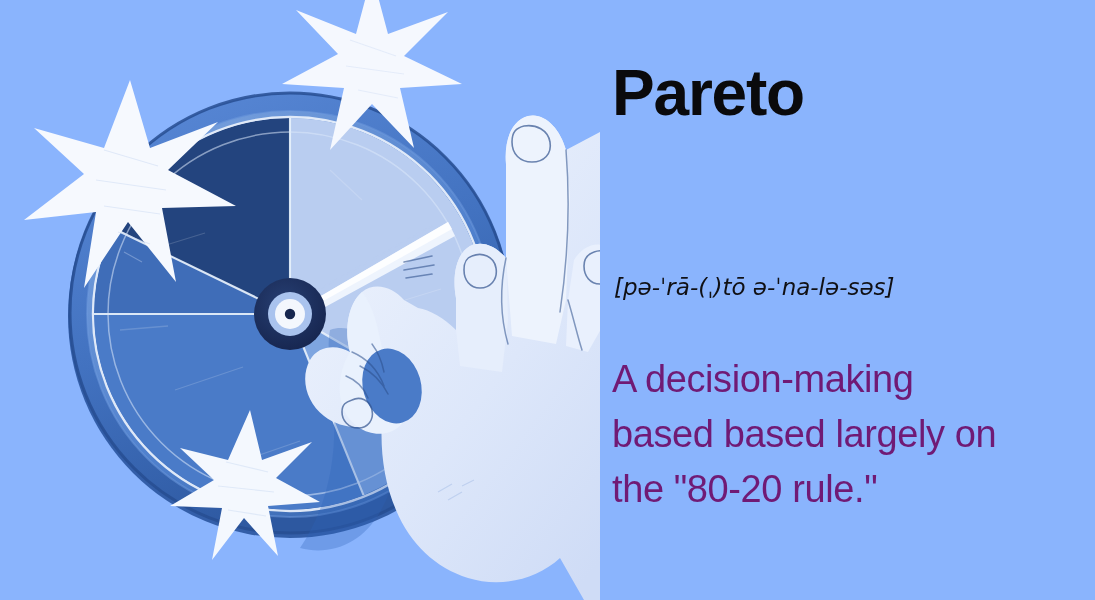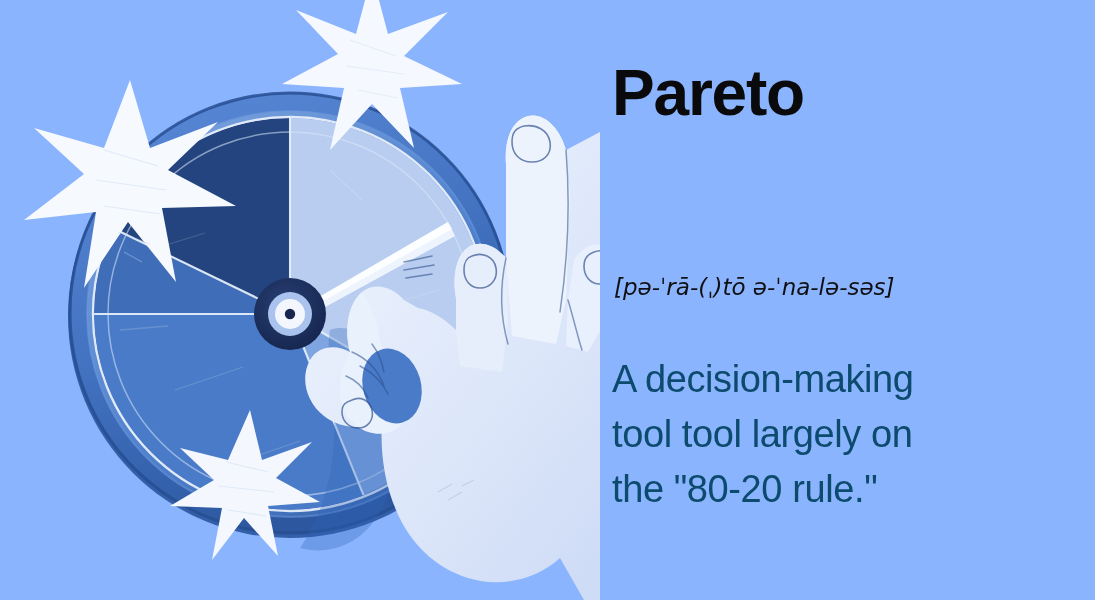--- a/index.html
+++ b/index.html
@@ -80,21 +80,21 @@
     position: absolute;
     left: 0;
     top: 352px;
     width: 420px;
     margin: 0;
     font-family: "Liberation Sans", sans-serif;
     font-weight: normal;
     font-size: 38px;
     line-height: 1.45;
     letter-spacing: -0.4px;
-    color: #0c4a6e;
+    color: #701a75;
   }
   .definition .def-line {
     display: block;
   }
 </style>
 </head>
 <body>
 
 <div id="card">
 
@@ -292,18 +292,18 @@
   <div id="text-panel">
 
     <h1 class="term">
       <span class="term-line">Pareto</span>
     </h1>
 
     <p class="pronunciation">[pə-ˈrā-(ˌ)tō ə-ˈna-lə-səs]</p>
 
     <p class="definition">
       <span class="def-line">A decision-making</span>
-      <span class="def-line">tool tool largely on</span>
+      <span class="def-line">based based largely on</span>
       <span class="def-line">the "80-20 rule."</span>
     </p>
 
   </div>
 </div>
 
 </body></html>

